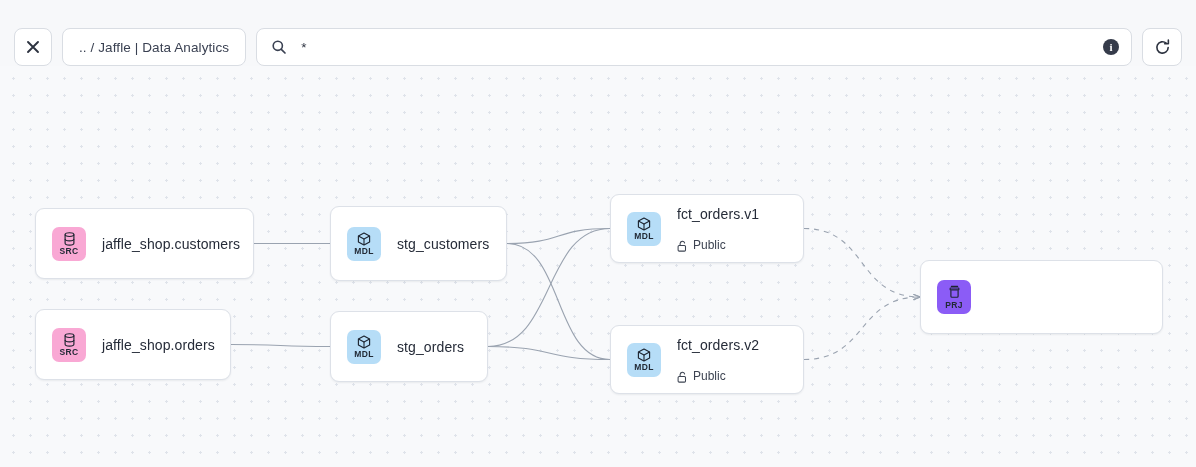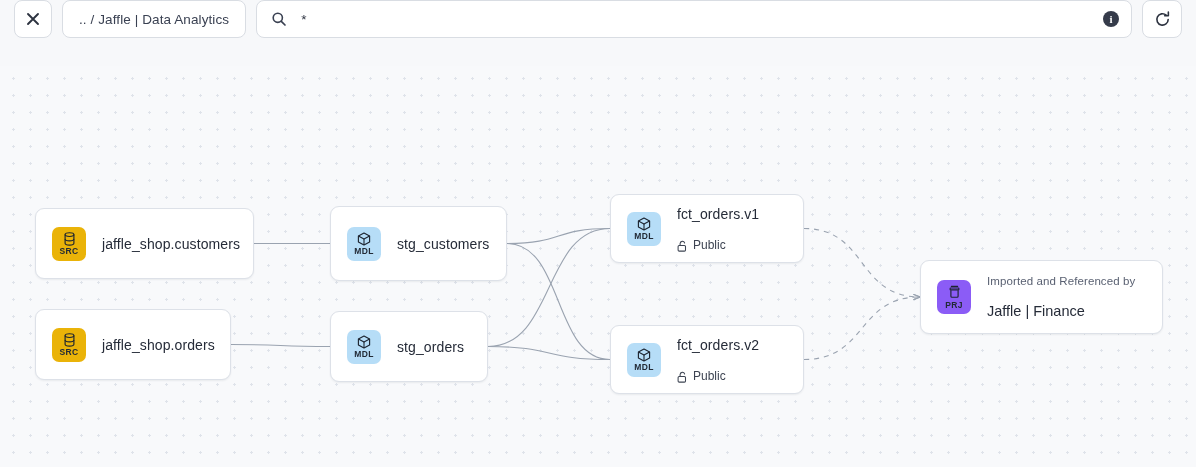--- a/index.html
+++ b/index.html
@@ -9,21 +9,21 @@
     overflow: hidden;
     font-family: "Liberation Sans", sans-serif;
     background: #ffffff;
   }
 
   
   #topbar {
     position: absolute; left: 0; top: 0;
     width: 1196px; height: 66px;
     background: #f7f8fa;
-    display: flex; align-items: flex-start;
+    display: flex; align-items: flex-end;
     padding: 0 14px;
     gap: 10px;
     z-index: 20;
   }
   .tb-btn {
     background: #ffffff;
     border: 1px solid #d9dde3;
     border-radius: 8px;
     height: 38px;
     display: flex; align-items: center; justify-content: center;
@@ -102,21 +102,21 @@
     align-items: center; justify-content: center;
     gap: 0px;
     color: #1d2430;
   }
   .badge .glyph { height: 15px; display: flex; align-items: center; }
   .badge .btxt {
     font-size: 8.5px; font-weight: 700;
     letter-spacing: .4px; line-height: 10px;
     color: #222a36;
   }
-  .badge-src { background: #eab308; }
+  .badge-src { background: #f9a8d4; }
   .badge-mdl { background: #b6ddf7; }
   .badge-prj { background: #8b5cf6; }
 
   .node-body { display: flex; flex-direction: column; gap: 16px; min-width: 0; }
   .node-title {
     font-size: 14px; color: #252b38; white-space: nowrap;
     letter-spacing: .1px;
   }
   .node-sub {
     font-size: 12px; color: #3d4452;
@@ -287,19 +287,15 @@
         <div class="badge badge-prj">
           <span class="glyph">
             <svg width="13" height="14" viewBox="0 0 13 14">
               <path d="M3.4 1.4 H9.6" stroke="#1d2430" stroke-width="1.2" stroke-linecap="round"></path>
               <rect x="2.1" y="3.0" width="8.8" height="1.9" rx="0.7" fill="none" stroke="#1d2430" stroke-width="1.15"></rect>
               <path d="M2.9 5.2 V11.2 A1 1 0 0 0 3.9 12.2 H9.1 A1 1 0 0 0 10.1 11.2 V5.2" fill="none" stroke="#1d2430" stroke-width="1.15"></path>
             </svg>
           </span>
           <span class="btxt">PRJ</span>
         </div>
-        <div class="node-body">
-          <div class="node-kicker">Imported and Referenced by</div>
-          <div class="node-name-lg">Jaffle | Finance</div>
-        </div>
       </div>
     </div>
 </div>
 
 </body></html>

